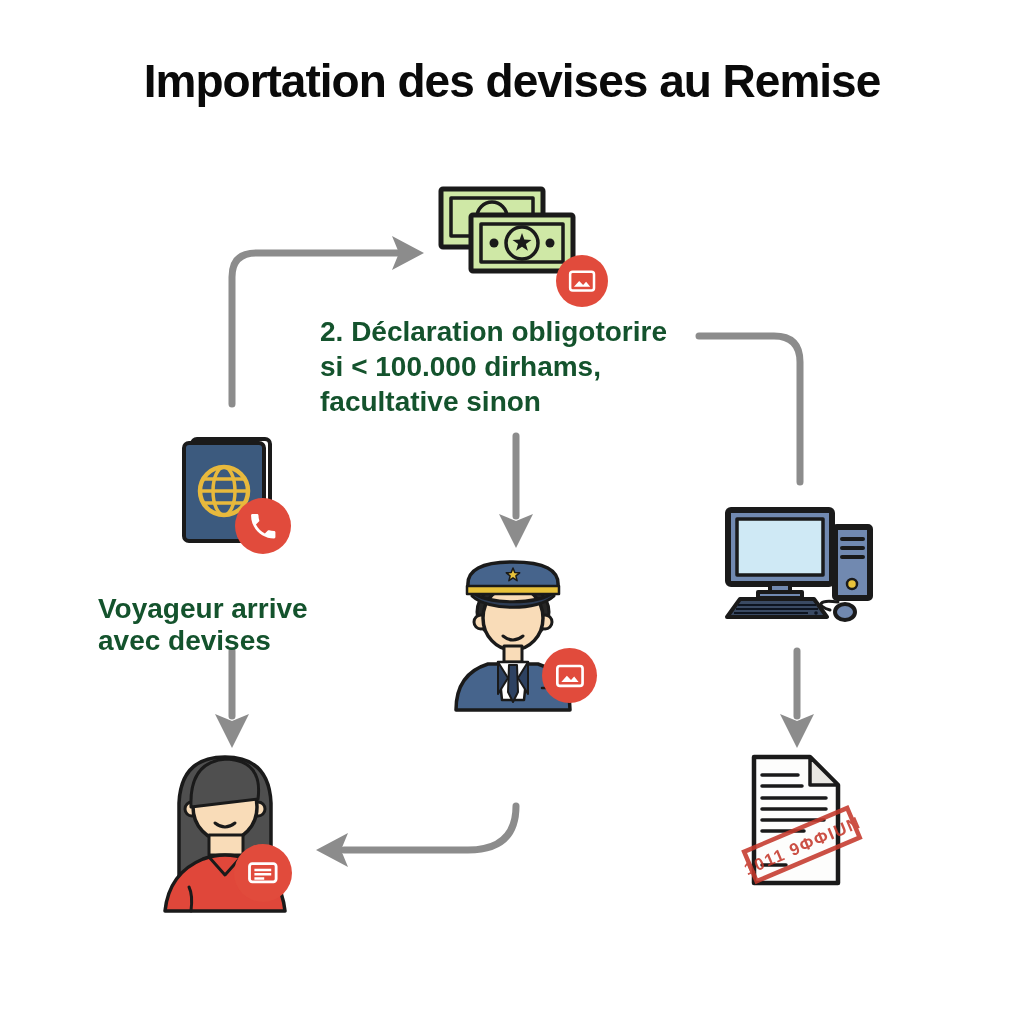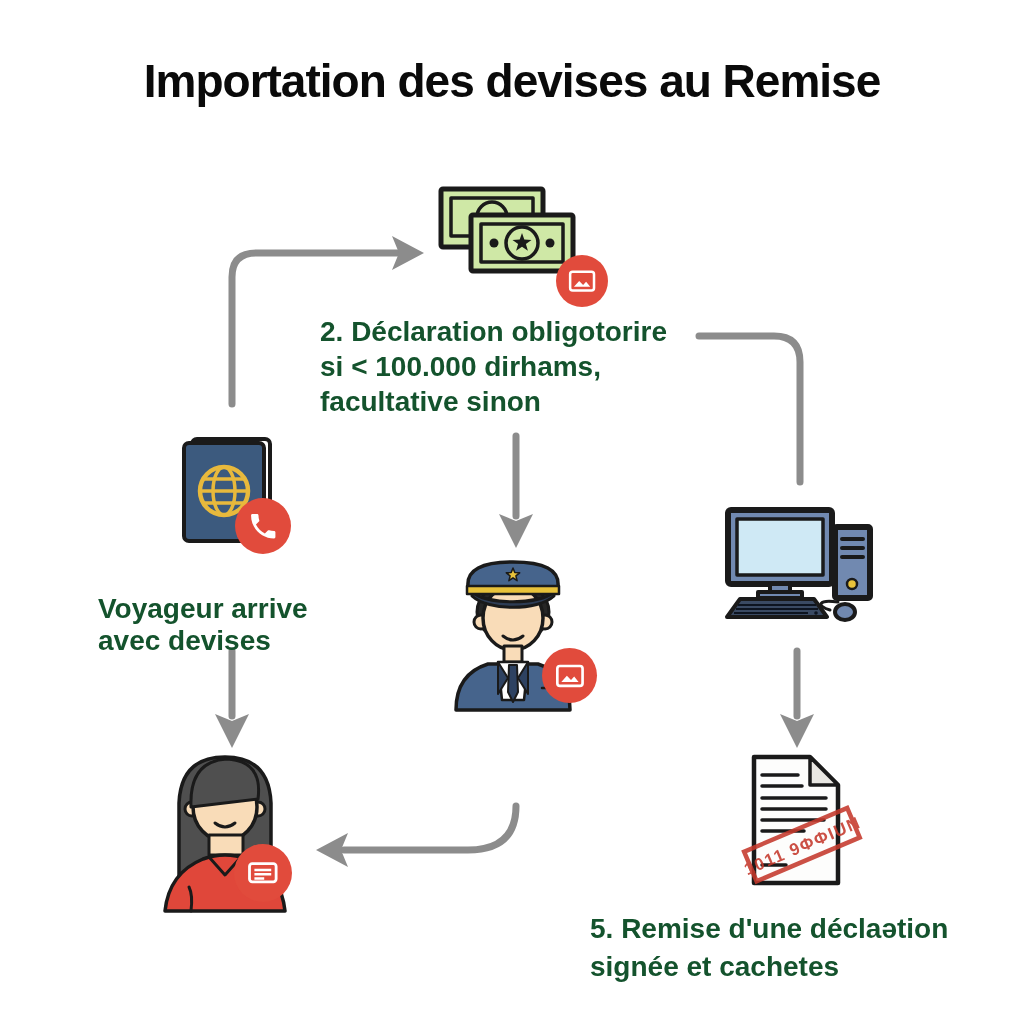--- a/index.html
+++ b/index.html
@@ -184,16 +184,14 @@
     <path class="pagef ol" d="M8,4 L64,4 L92,32 L92,130 L8,130 Z" stroke-width="4.5"></path>
     <path class="foldf ol" d="M64,4 L64,32 L92,32 Z" stroke-width="3.5"></path>
     <path class="fnone ol" d="M16,22 H52 M16,33 H56 M16,45 H80 M16,56 H80 M16,67 H78 M16,78 H58" stroke-width="3.5"></path>
     <path class="fnone ol" d="M16,112 H40" stroke-width="3.5"></path>
     <g transform="rotate(-23 55 92)" opacity="0.88">
       <rect class="stamps" x="0" y="76" width="112" height="32" stroke-width="4.5"></rect>
       <text class="stampt" x="56" y="99" text-anchor="middle" font-size="17" font-family="Liberation Sans, sans-serif">1011 9ΦΦIUN</text>
     </g>
   </svg>
 
-  <div class="lbl" style="left:590px;top:910px;width:392px;line-height:38px;">5. Remise d'une déclaətion
-signée et cachetes</div>
 
 </div>
 
 </body></html>

